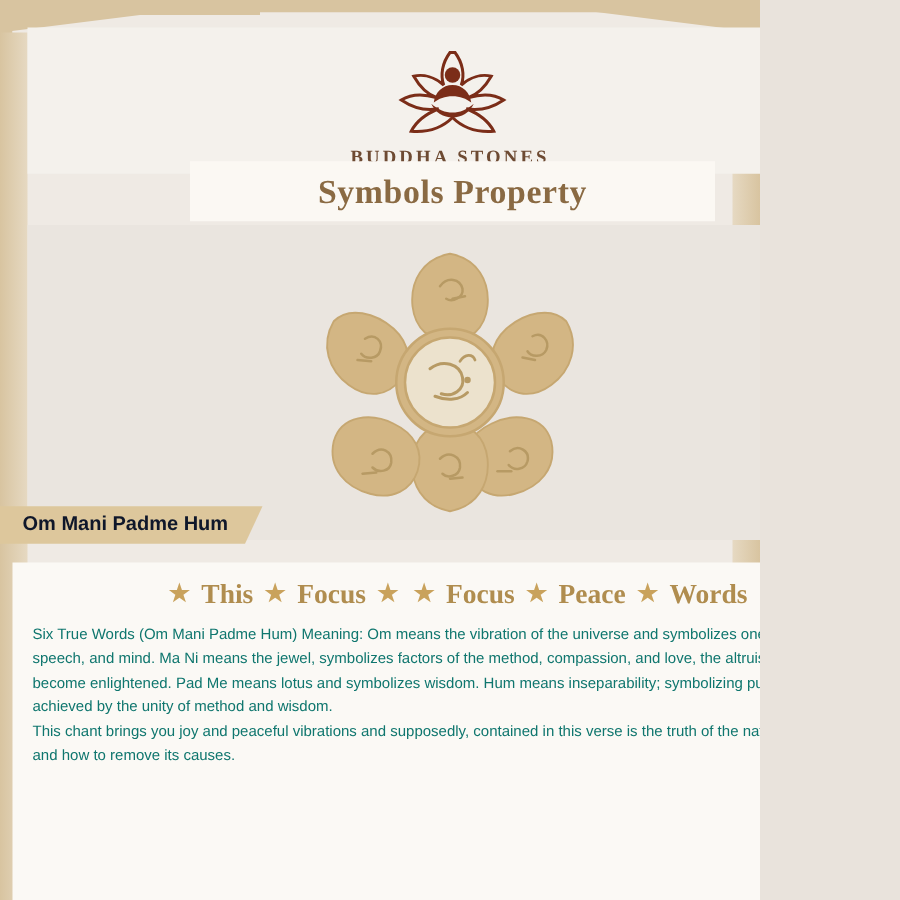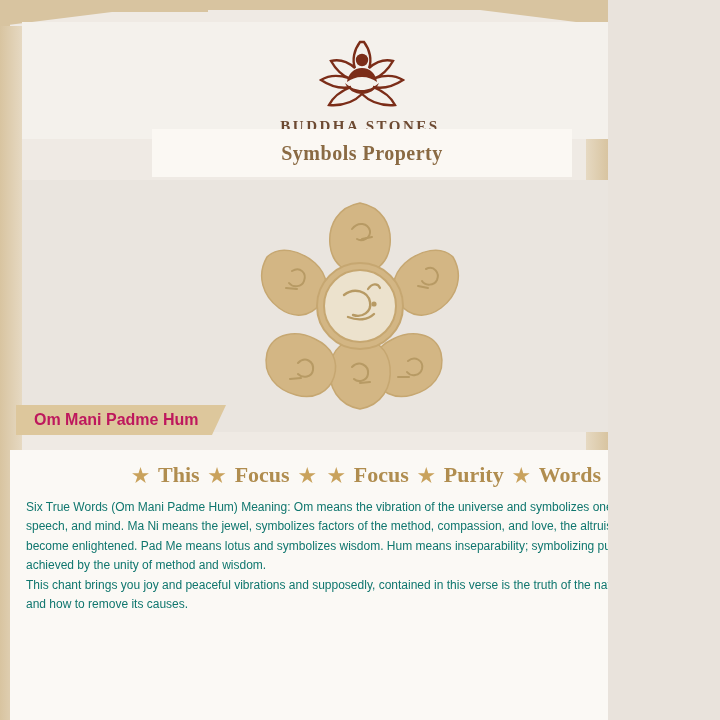--- a/index.html
+++ b/index.html
@@ -109,21 +109,21 @@
     top: 129px;
     width: 420px;
     height: 48px;
     background: #fbf8f3;
     display: flex;
     align-items: center;
     justify-content: center;
   }
   .title-plaque .title {
     font-family: "Liberation Serif", serif;
-    font-size: 20px;
+    font-size: 27px;
     font-weight: bold;
     color: #8a6a43;
     letter-spacing: 0.5px;
   }
 
   
   .mandala-area {
     position: absolute;
     left: 22px;
     top: 180px;
@@ -134,28 +134,28 @@
   .mandala {
     position: absolute;
     left: 50%;
     top: 50%;
     transform: translate(-50%, -50%);
   }
 
   
   .mantra-tab {
     position: absolute;
-    left: 16px;
+    left: 0;
     top: 405px;
     height: 30px;
     padding: 0 14px 0 18px;
     background: #ddc79c;
     display: flex;
     align-items: center;
-    color: #be185d;
+    color: #0f172a;
     font-size: 16px;
     font-weight: bold;
   }
   .mantra-tab::after {
     content: "";
     position: absolute;
     right: -14px;
     top: 0;
     width: 0; height: 0;
     border-left: 14px solid #ddc79c;
@@ -278,21 +278,21 @@
   <div class="body-block">
     <div class="keywords">
       <span class="star">★</span>
       <span class="kw">This</span>
       <span class="star">★</span>
       <span class="kw">Focus</span>
       <span class="star">★</span>
       <span class="star">★</span>
       <span class="kw">Focus</span>
       <span class="star">★</span>
-      <span class="kw">Purity</span>
+      <span class="kw">Peace</span>
       <span class="star">★</span>
       <span class="kw">Words</span>
     </div>
     <p class="para" style="margin:0;">Six True Words (Om Mani Padme Hum) Meaning: Om means the vibration of the universe and symbolizes one’s impure body, speech, and mind. Ma Ni means the jewel, symbolizes factors of the method, compassion, and love, the altruistic intention to become enlightened. Pad Me means lotus and symbolizes wisdom. Hum means inseparability; symbolizing purity and can be achieved by the unity of method and wisdom.</p>
     <p class="para" style="margin:0;">This chant brings you joy and peaceful vibrations and supposedly, contained in this verse is the truth of the nature of suffering and how to remove its causes.</p>
   </div>
 
 </div>
 
 </body></html>

